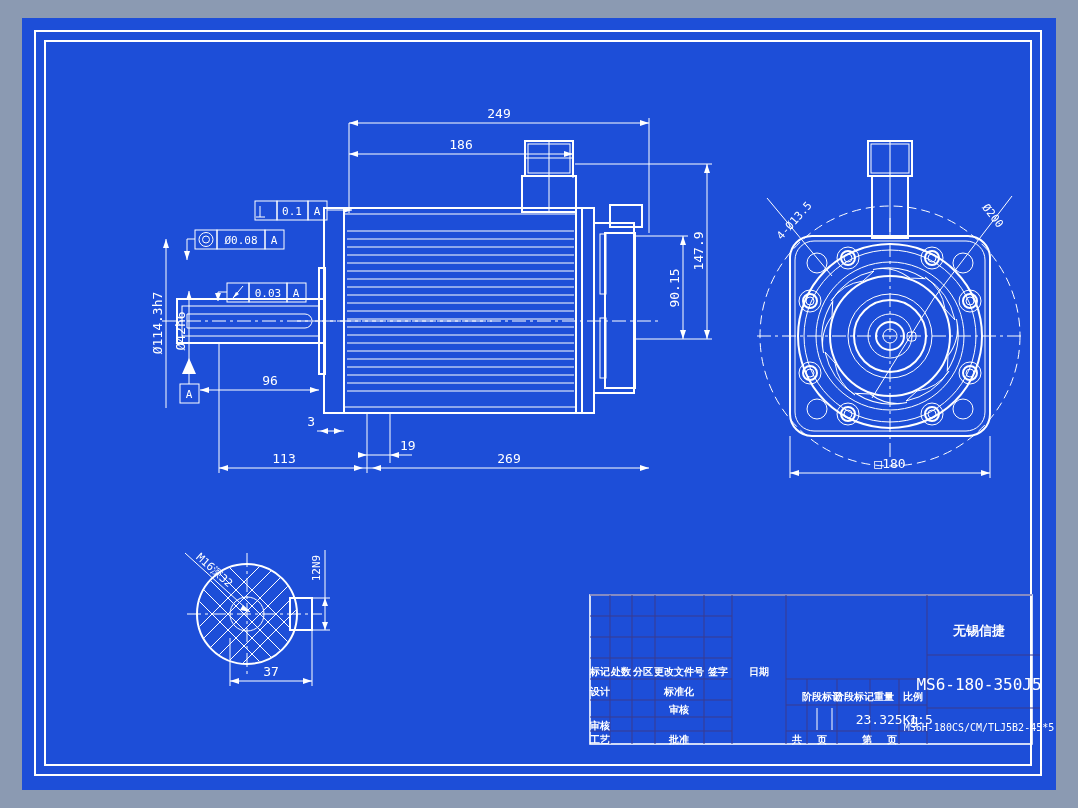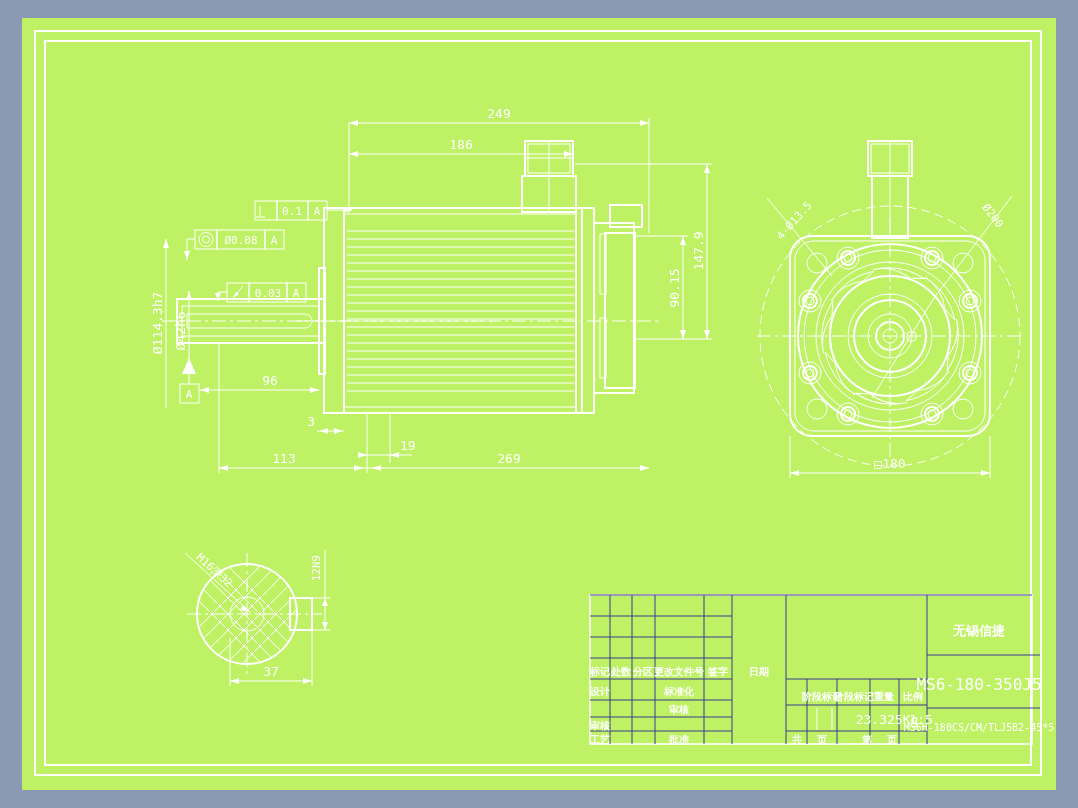--- a/index.html
+++ b/index.html
@@ -1,18 +1,18 @@
 <!DOCTYPE html>
 <html><head>
 <meta charset="utf-8">
 <style>
   html,body{margin:0;padding:0;background:#8b9ab2;}
   body{width:1078px;height:808px;overflow:hidden;font-family:"DejaVu Sans Mono",monospace;}
   #root{position:relative;width:1078px;height:808px;background:#8b9ab2;}
-  #sheet{position:absolute;left:22px;top:18px;width:1034px;height:772px;background:#bef264;}
+  #sheet{position:absolute;left:22px;top:18px;width:1034px;height:772px;background:#1d4ed8;}
   #border-outer{position:absolute;left:12px;top:12px;width:1008px;height:746px;border:2px solid #ffffff;box-sizing:border-box;}
   #border-inner{position:absolute;left:22px;top:22px;width:988px;height:726px;border:2px solid #ffffff;box-sizing:border-box;}
   svg{position:absolute;left:0;top:0;}
   .thin{stroke:#fff;stroke-width:1;fill:none;}
   .thick{stroke:#fff;stroke-width:2;fill:none;}
   .dash{stroke:#fff;stroke-width:1;fill:none;stroke-dasharray:14 4 3 4;}
   .dash2{stroke:#fff;stroke-width:1;fill:none;stroke-dasharray:9 5;}
   .txt11{fill:#fff;font-family:"DejaVu Sans Mono",monospace;font-size:11px;}
   .txt10{fill:#fff;font-family:"DejaVu Sans Mono",monospace;font-size:10px;}
   .txt13{fill:#fff;font-family:"DejaVu Sans Mono",monospace;font-size:13px;}

